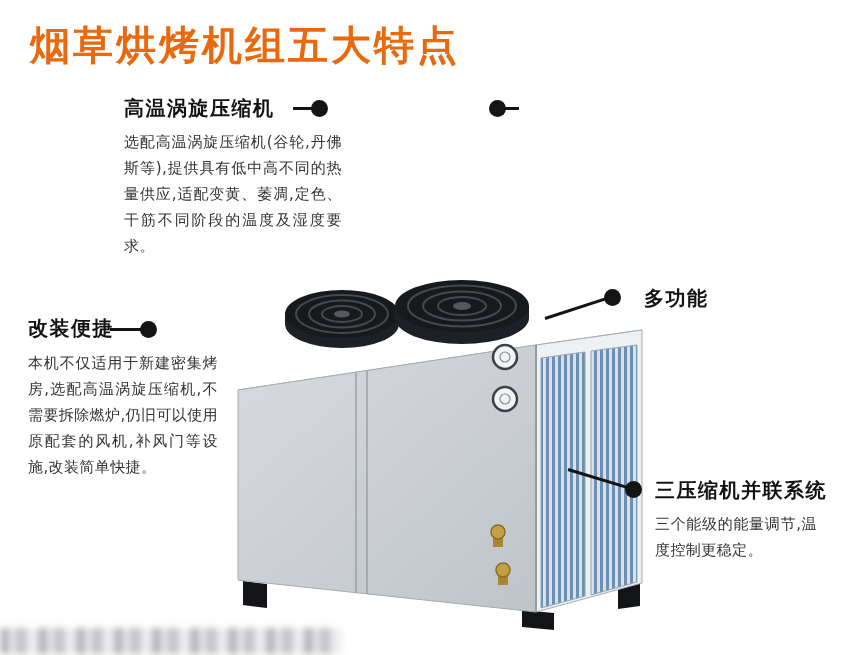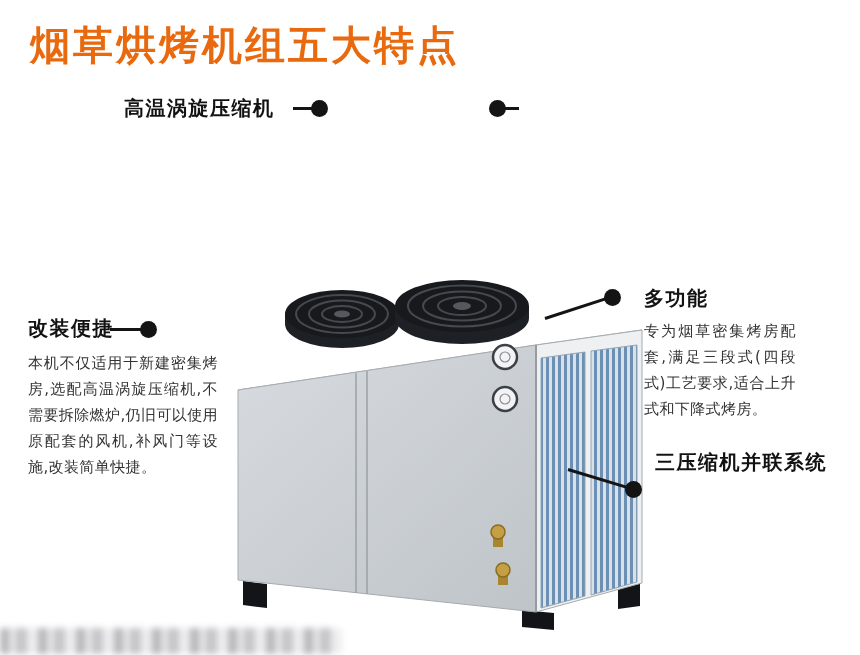--- a/index.html
+++ b/index.html
@@ -41,29 +41,30 @@
   }
 </style>
 </head>
 <body>
 
 <div id="canvas">
 
   <div class="title">烟草烘烤机组五大特点</div>
 
   <div class="fh" style="left:124px;top:96px">高温涡旋压缩机</div>
+  <div class="fb" style="left:124px;top:129px;width:218px">选配高温涡旋压缩机(谷轮,丹佛斯等),提供具有低中高不同的热量供应,适配变黄、萎凋,定色、干筋不同阶段的温度及湿度要求。</div>
 
 
   <div class="fh" style="left:28px;top:316px">改装便捷</div>
   <div class="fb" style="left:28px;top:350px;width:190px">本机不仅适用于新建密集烤房,选配高温涡旋压缩机,不需要拆除燃炉,仍旧可以使用原配套的风机,补风门等设施,改装简单快捷。</div>
 
   <div class="fh" style="left:644px;top:286px">多功能</div>
-  <div class="fb" style="left:644px;top:318px;width:152px">专为烟草密集烤房配套,满足三段式(四段式)工艺要求,适合上升式和下降式烤房。</div>
 
-  <div class="fh" style="left:655px;top:450px">三压缩机并联系统</div>
+  <div class="fh" style="left:655px;top:478px">三压缩机并联系统</div>
+  <div class="fb" style="left:655px;top:511px;width:162px">三个能级的能量调节,温度控制更稳定。</div>
 
   <svg class="machine-svg" width="424" height="352" viewBox="0 0 424 352">
     <defs>
       <pattern id="coil" width="6" height="8" patternUnits="userSpaceOnUse">
         <rect width="6" height="8" fill="#d9e0e7"></rect>
         <rect width="3" height="8" fill="#6b90b3"></rect>
       </pattern>
       <linearGradient id="faceL" x1="0" y1="0" x2="1" y2="1">
         <stop offset="0" stop-color="#d7dbdf"></stop>
         <stop offset="1" stop-color="#bfc4c8"></stop>

